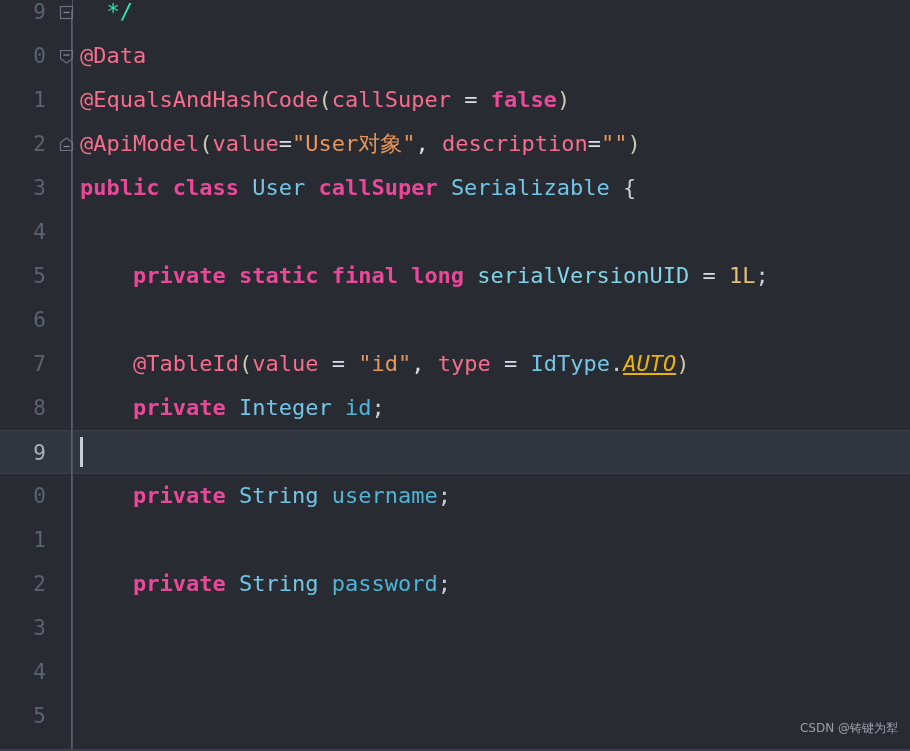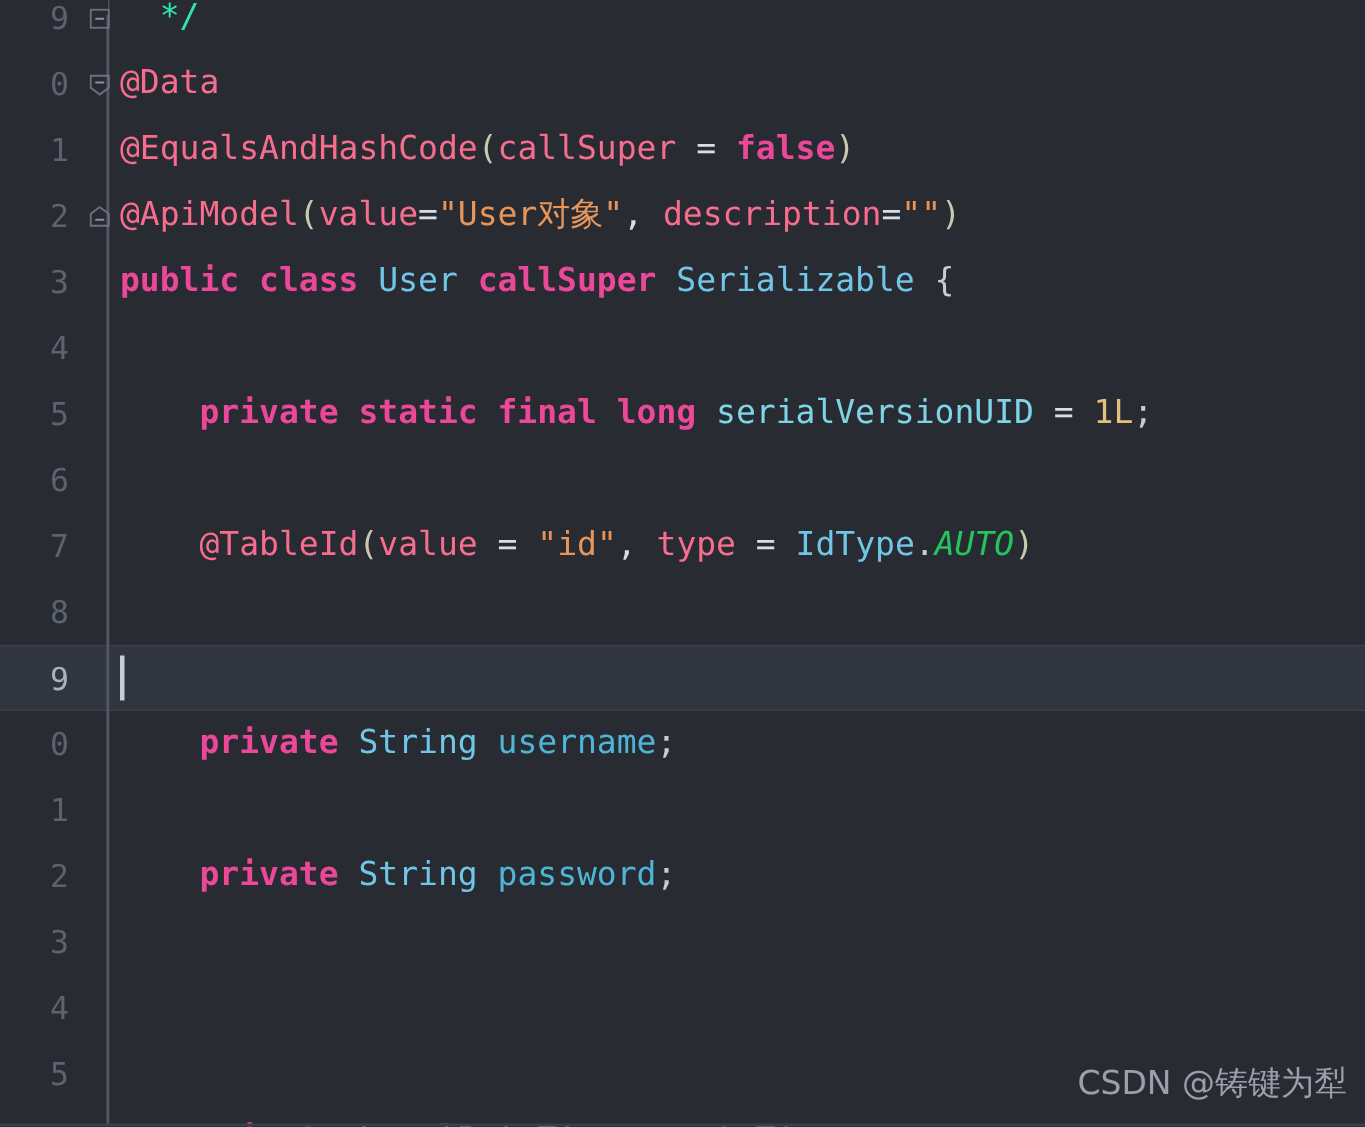--- a/index.html
+++ b/index.html
@@ -99,41 +99,41 @@
   .tok-comment   { color: #2ee6b0; }
   .tok-anno      { color: #f76d8e; }
   .tok-keyword   { color: #ec4899; font-weight: bold; }
   .tok-type      { color: #71c6e8; text-align: center; }
   .tok-field     { color: #4fb5d6; }
   .tok-ident     { color: #f76d8e; }
   .tok-string    { color: #e8955a; }
   .tok-punct     { color: #c9c9b0; }
   .tok-op        { color: #d8dee9; }
   .tok-static    { color: #7fd4e8; }
-  .tok-const     { color: #22c55e; font-style: italic; }
+  .tok-const     { color: #eab308; font-style: italic; text-decoration: underline; }
   .tok-number    { color: #e5c07b; }
   .tok-plain     { color: #c8ccd4; }
 
   
   #caret {
     position: absolute;
     left: 80px;
     width: 3px;
     height: 30px;
     background: #c8ccd4;
     z-index: 6;
   }
 
   
   #watermark {
     position: absolute;
     right: 12px;
     bottom: 14px;
     font-family: "DejaVu Sans", "Liberation Sans", sans-serif;
-    font-size: 22px;
+    font-size: 12px;
     color: #9aa0ab;
     z-index: 10;
     white-space: pre;
   }
 
   
   #bottom-edge {
     position: absolute;
     left: 0;
     bottom: 0;
@@ -180,20 +180,21 @@
       <div class="row" style="top: 298px;">
         <div class="gutter-num">6</div>
         <div class="code"></div>
       </div>
       <div class="row" style="top: 342px;">
         <div class="gutter-num">7</div>
         <div class="code"><span class="tok-plain">    </span><span class="tok-anno">@TableId</span><span class="tok-punct">(</span><span class="tok-ident">value</span><span class="tok-op"> = </span><span class="tok-string">"id"</span><span class="tok-op">, </span><span class="tok-ident">type</span><span class="tok-op"> = </span><span class="tok-type">IdType</span><span class="tok-plain">.</span><span class="tok-const">AUTO</span><span class="tok-punct">)</span></div>
       </div>
       <div class="row" style="top: 386px;">
         <div class="gutter-num">8</div>
+        <div class="code"><span class="tok-plain">    </span><span class="tok-keyword">private </span><span class="tok-type">Integer</span><span class="tok-plain"> </span><span class="tok-field">id</span><span class="tok-plain">;</span></div>
       </div>
       <div class="row current" style="top: 430px;">
         <div class="gutter-num">9</div>
         <div class="code"></div>
       </div>
       <div class="row" style="top: 474px;">
         <div class="gutter-num">0</div>
         <div class="code"><span class="tok-plain">    </span><span class="tok-keyword">private </span><span class="tok-type">String</span><span class="tok-plain"> </span><span class="tok-field">username</span><span class="tok-plain">;</span></div>
       </div>
       <div class="row" style="top: 518px;">

